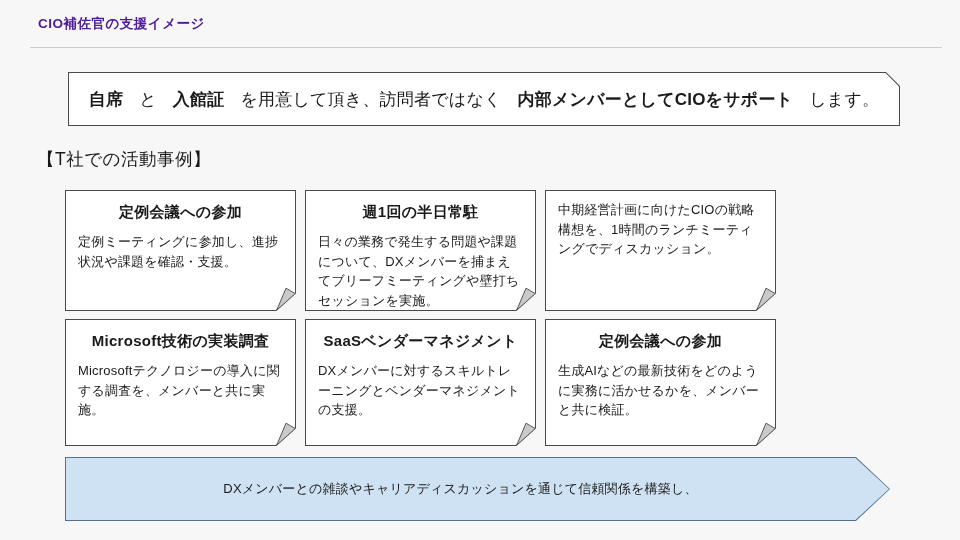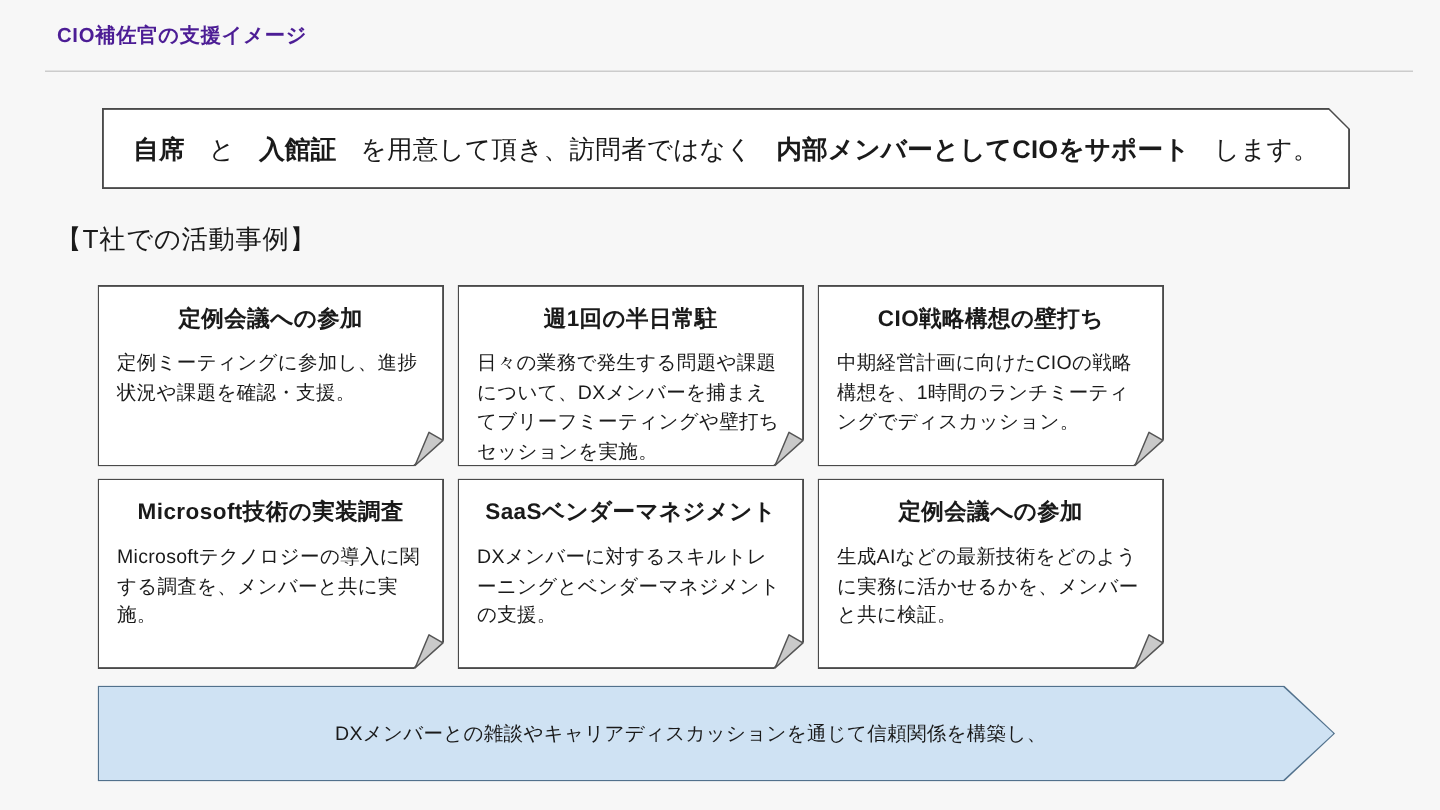--- a/index.html
+++ b/index.html
@@ -127,21 +127,20 @@
       <div class="card-title">週1回の半日常駐</div>
       <div class="card-body">日々の業務で発生する問題や課題について、DXメンバーを捕まえてブリーフミーティングや壁打ちセッションを実施。</div>
     </div>
 
     <div class="card">
       <div class="card-border"></div>
       <div class="card-fill"></div>
       <svg class="fold" viewBox="0 0 20 24">
         <polygon points="0.7,23.3 10,1.2 19.3,6.6" fill="#c9c9c9" stroke="#555555" stroke-width="1" stroke-linejoin="round"></polygon>
       </svg>
-      <div class="card-title">CIO戦略構想の壁打ち</div>
       <div class="card-body">中期経営計画に向けたCIOの戦略構想を、1時間のランチミーティングでディスカッション。</div>
     </div>
 
     <div class="card">
       <div class="card-border"></div>
       <div class="card-fill"></div>
       <svg class="fold" viewBox="0 0 20 24">
         <polygon points="0.7,23.3 10,1.2 19.3,6.6" fill="#c9c9c9" stroke="#555555" stroke-width="1" stroke-linejoin="round"></polygon>
       </svg>
       <div class="card-title">Microsoft技術の実装調査</div>

